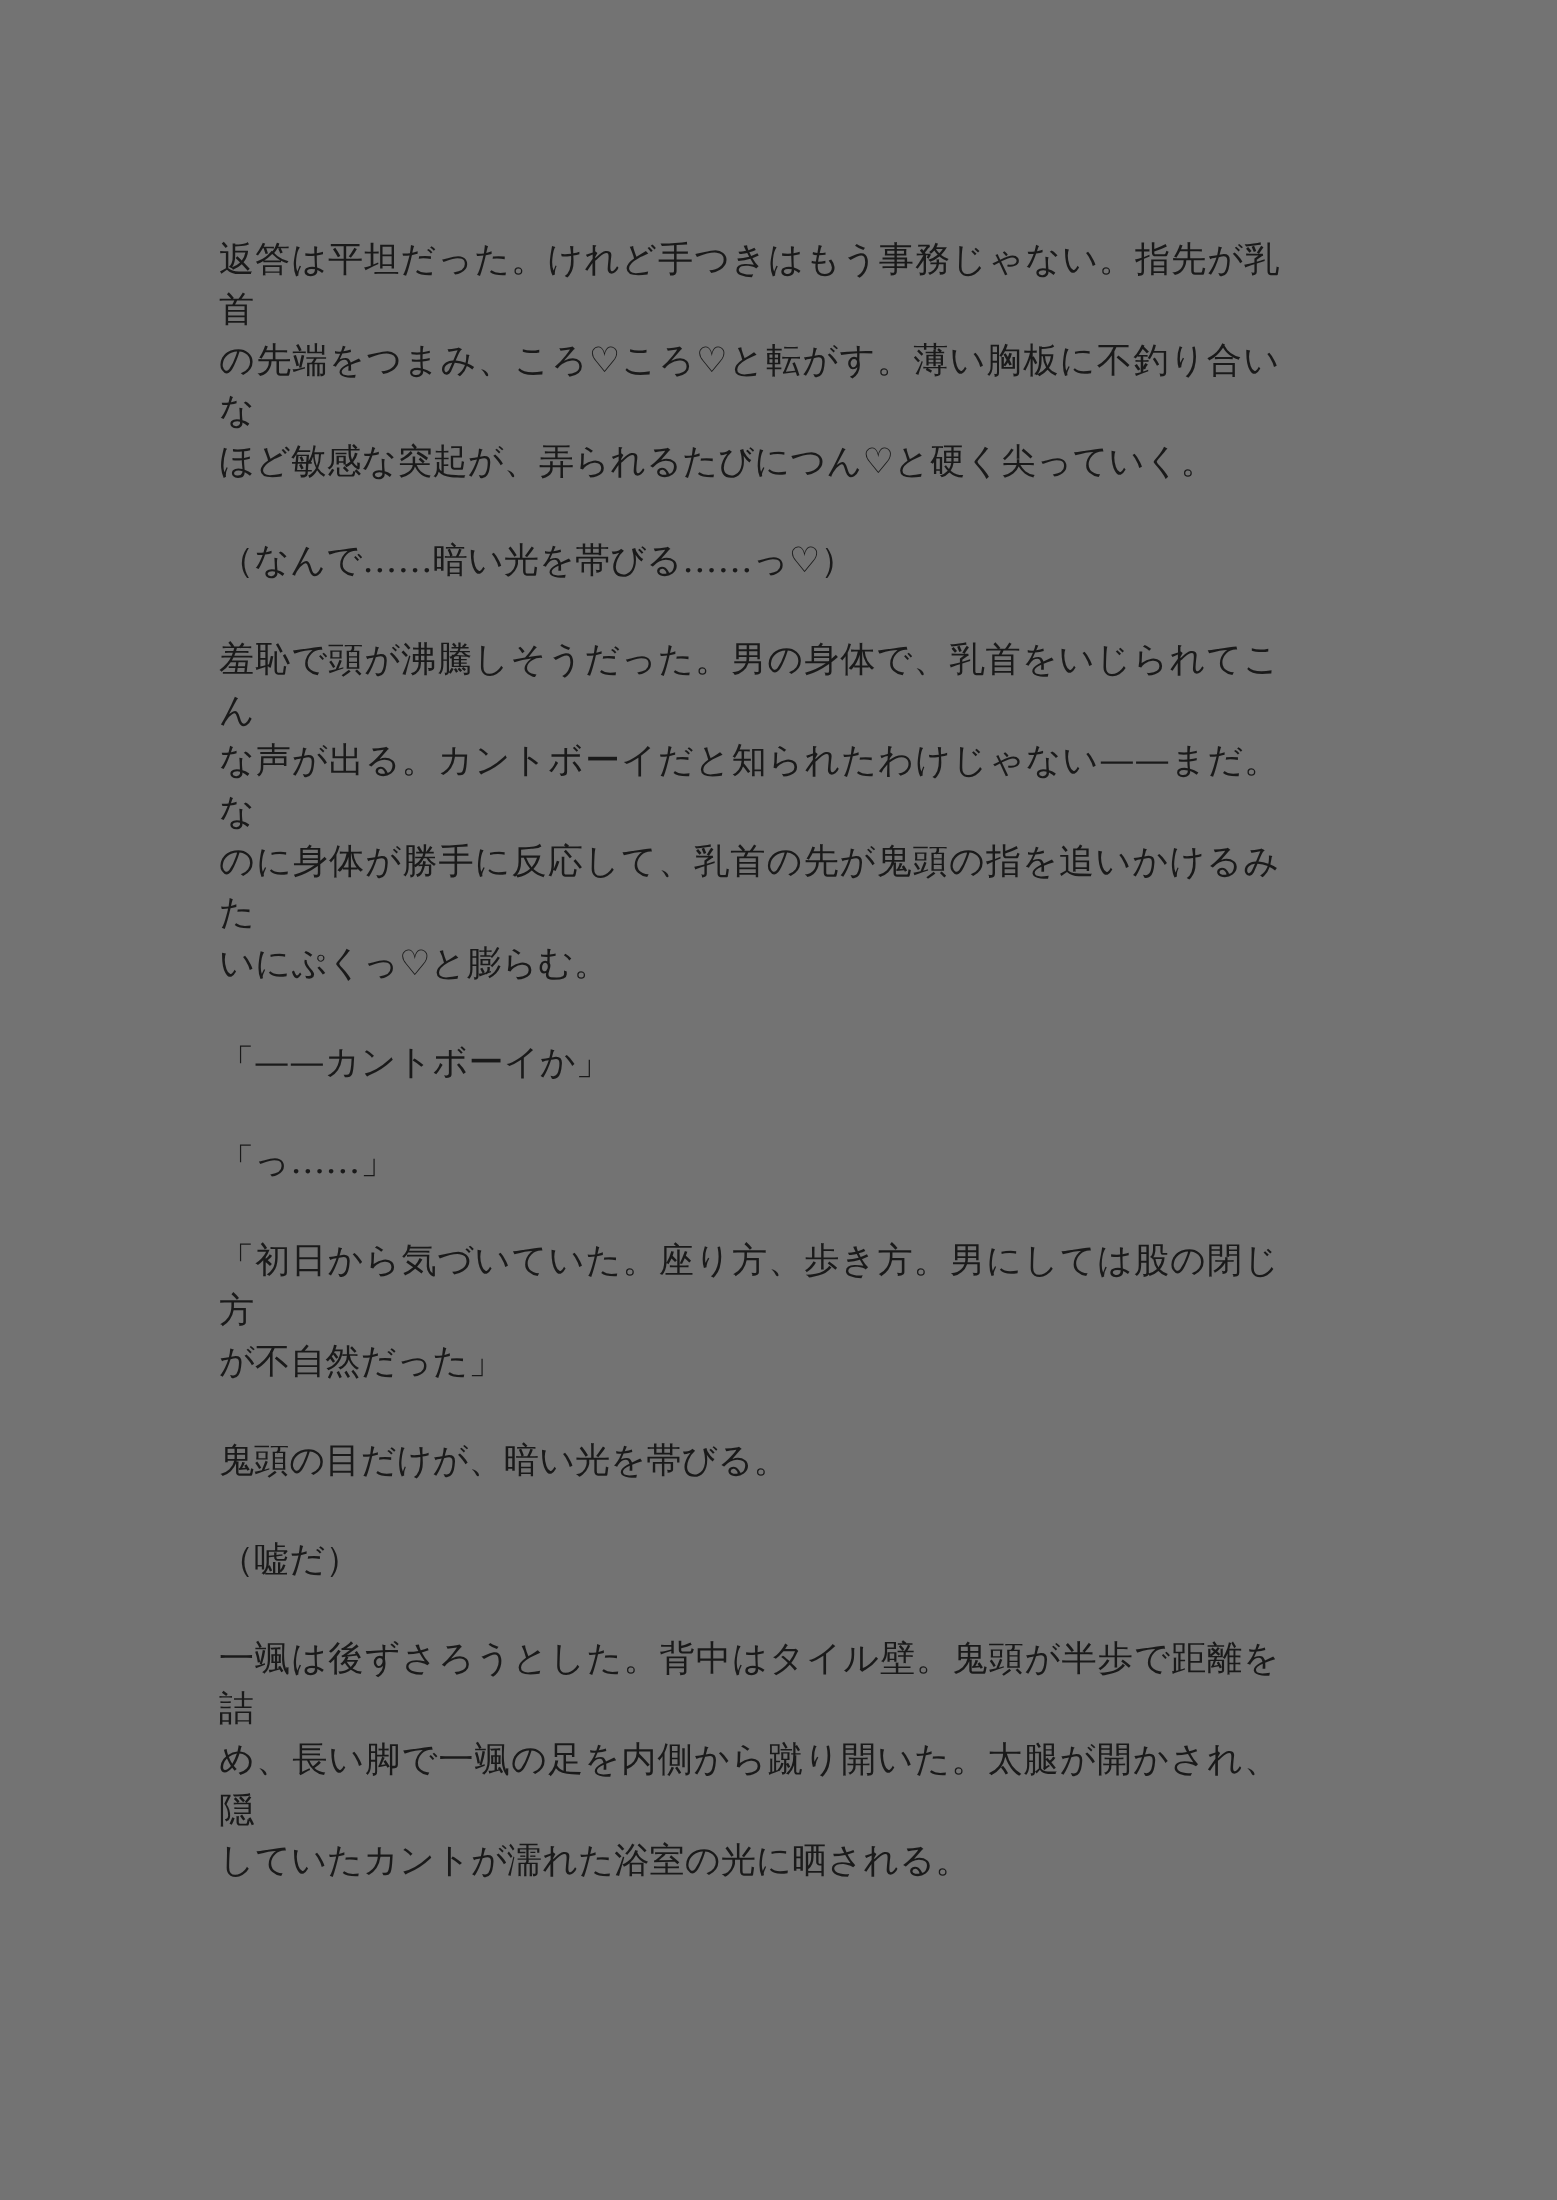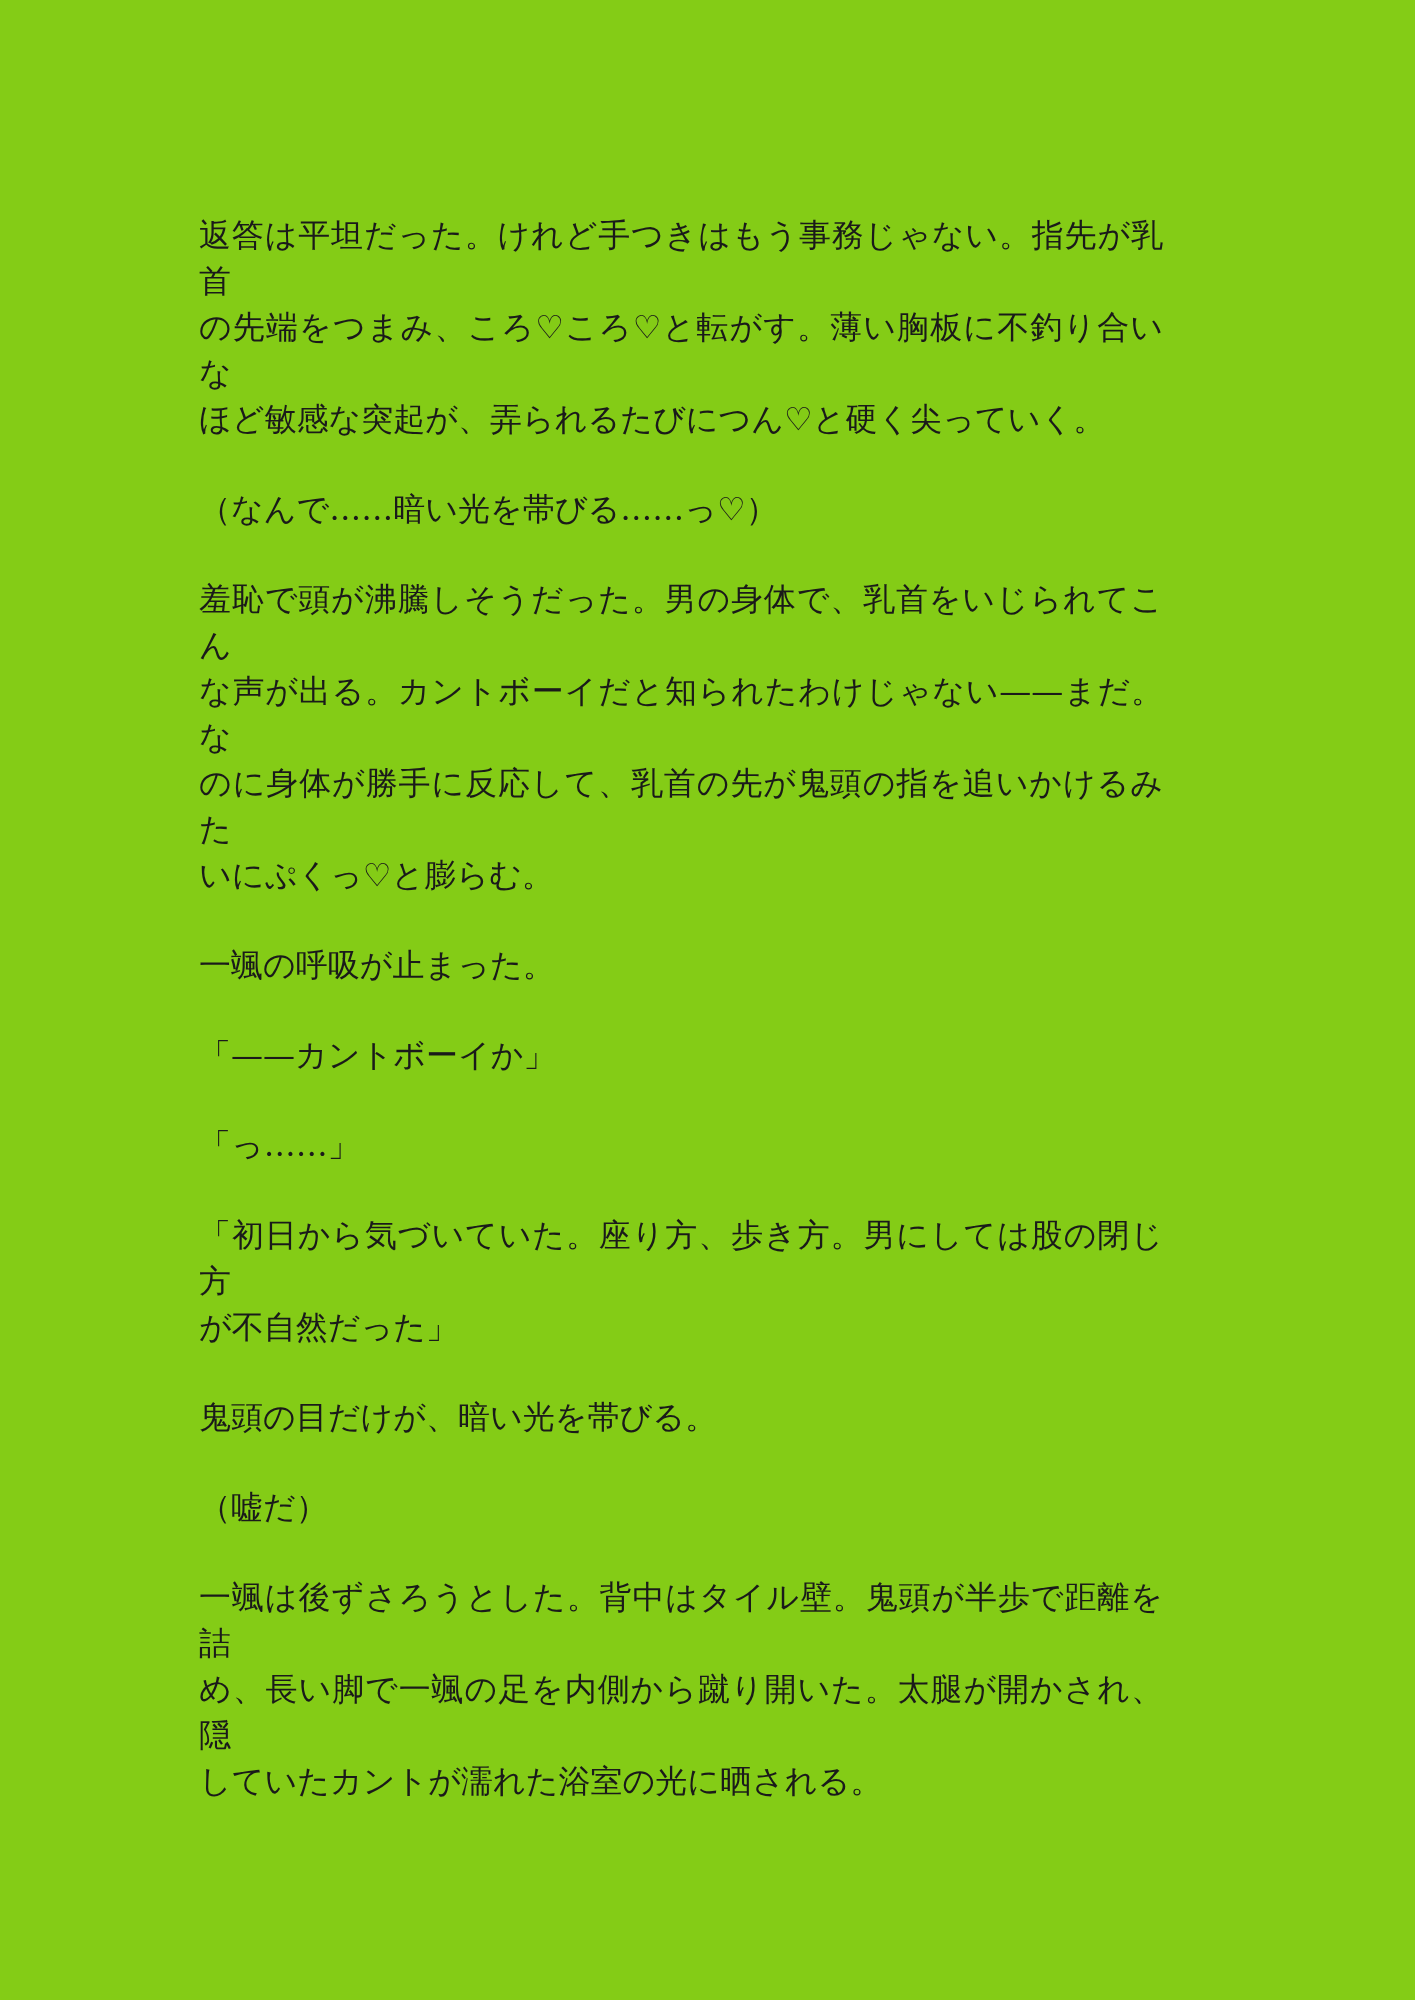--- a/index.html
+++ b/index.html
@@ -4,21 +4,21 @@
 <style>
   html, body {
     margin: 0;
     padding: 0;
     background: #ffffff;
   }
   .page {
     position: relative;
     width: 1415px;
     height: 2000px;
-    background: #84cc16;
+    background: #737373;
     overflow: hidden;
   }
   .text-block {
     position: absolute;
     left: 199px;
     top: 212px;
     width: 964px;
     font-family: "DejaVu Serif", "Liberation Serif", serif;
     font-size: 32px;
     line-height: 46px;
@@ -40,21 +40,20 @@
 <div class="page">
   <div class="text-block">
     <p>返答は平坦だった。けれど手つきはもう事務じゃない。指先が乳首
 の先端をつまみ、ころ♡ころ♡と転がす。薄い胸板に不釣り合いな
 ほど敏感な突起が、弄られるたびにつん♡と硬く尖っていく。</p>
     <p>（なんで……暗い光を帯びる……っ♡）</p>
     <p>羞恥で頭が沸騰しそうだった。男の身体で、乳首をいじられてこん
 な声が出る。カントボーイだと知られたわけじゃない——まだ。な
 のに身体が勝手に反応して、乳首の先が鬼頭の指を追いかけるみた
 いにぷくっ♡と膨らむ。</p>
-    <p>一颯の呼吸が止まった。</p>
     <p>「——カントボーイか」</p>
     <p>「っ……」</p>
     <p>「初日から気づいていた。座り方、歩き方。男にしては股の閉じ方
 が不自然だった」</p>
     <p>鬼頭の目だけが、暗い光を帯びる。</p>
     <p>（嘘だ）</p>
     <p>一颯は後ずさろうとした。背中はタイル壁。鬼頭が半歩で距離を詰
 め、長い脚で一颯の足を内側から蹴り開いた。太腿が開かされ、隠
 していたカントが濡れた浴室の光に晒される。</p>
   </div>

